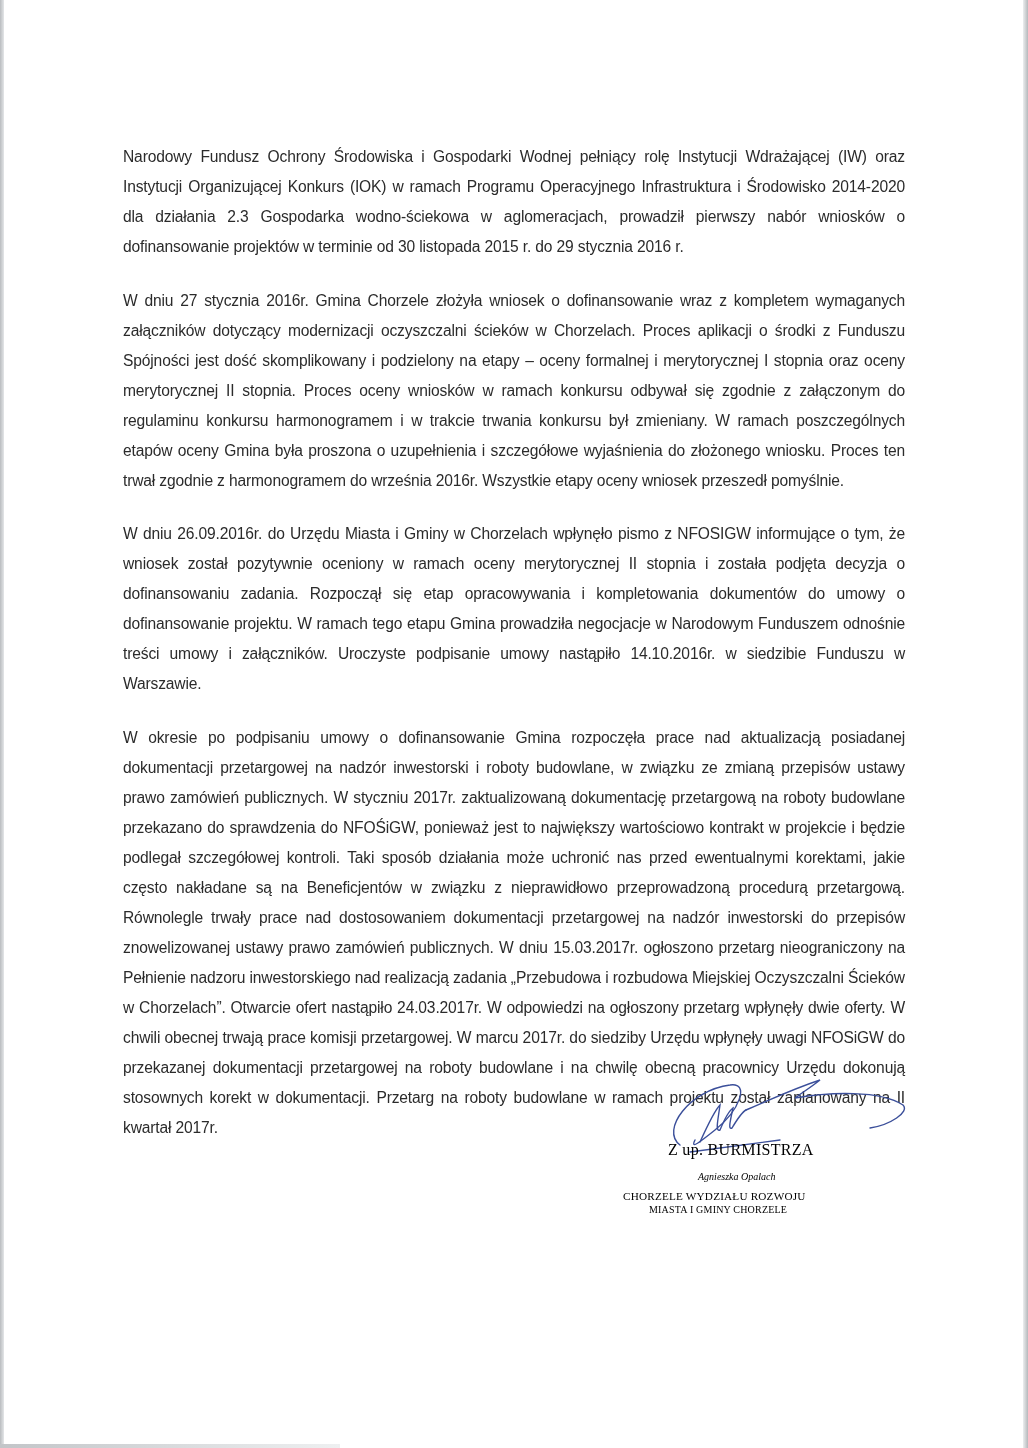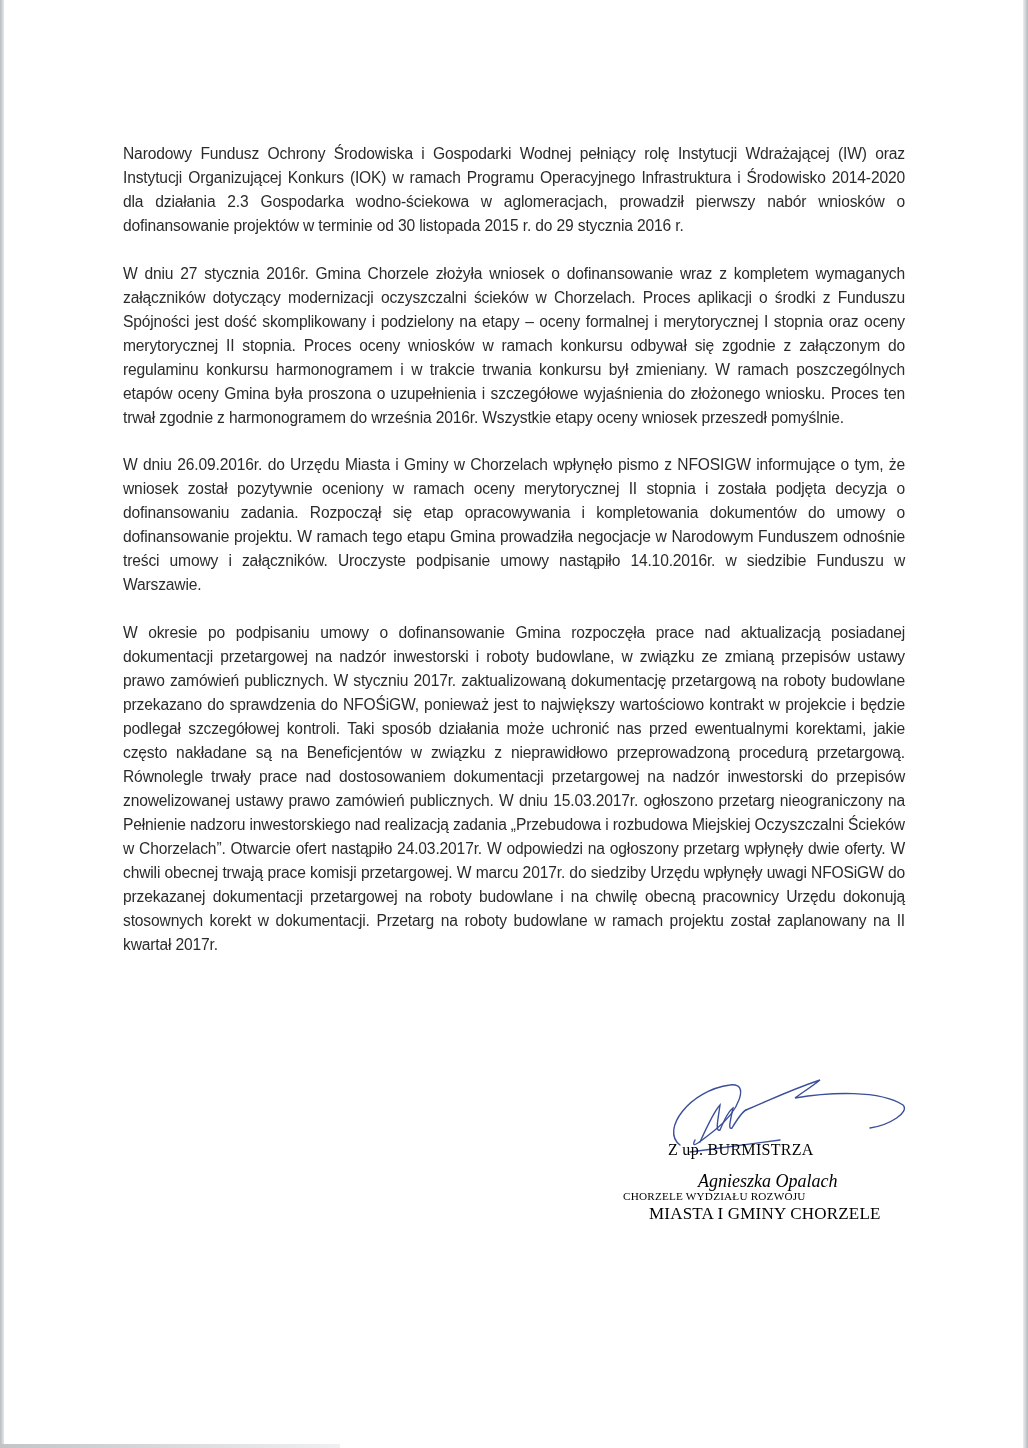--- a/index.html
+++ b/index.html
@@ -24,21 +24,21 @@
     background: linear-gradient(to right, #c2c5c8, #eef0f1);
   }
   .body-text {
     position: absolute;
     left: 123px;
     top: 142px;
     width: 782px;
     color: #2b2b2b;
     font-family: "Liberation Sans", sans-serif;
     font-size: 15.6px;
-    line-height: 24px;
+    line-height: 30px;
     letter-spacing: -0.15px;
   }
   .para {
     margin: 0 0 23.6px 0;
     text-align: justify;
     hyphens: none;
   }
   .stamp {
     position: absolute;
     left: 620px;
@@ -47,23 +47,23 @@
     height: 120px;
   }
   .stamp-line {
     position: absolute;
     font-family: "Liberation Serif", serif;
     color: #000000;
     white-space: nowrap;
     margin-top: 43px;
   }
   .stamp-l1 { left: 48px; top: 28px; font-size: 16px; letter-spacing: 0.3px; }
-  .stamp-l2 { left: 78px; top: 58px; font-size: 18px; font-style: italic; }
+  .stamp-l2 { left: 78px; top: 58px; font-size: 10px; font-style: italic; }
   .stamp-l3 { left: 3px; top: 77px; font-size: 11.2px; letter-spacing: 0.2px; }
-  .stamp-l4 { left: 29px; top: 91px; font-size: 17px; letter-spacing: 0.2px; }
+  .stamp-l4 { left: 29px; top: 91px; font-size: 10px; letter-spacing: 0.2px; }
   .signature-svg { position: absolute; left: 0; top: 0; width: 300px; height: 120px; }
 </style>
 </head>
 <body>
 
 <div class="page-edge-left"></div>
 <div class="page-edge-right"></div>
 <div class="page-edge-bottom"></div>
 
 <div class="body-text">

